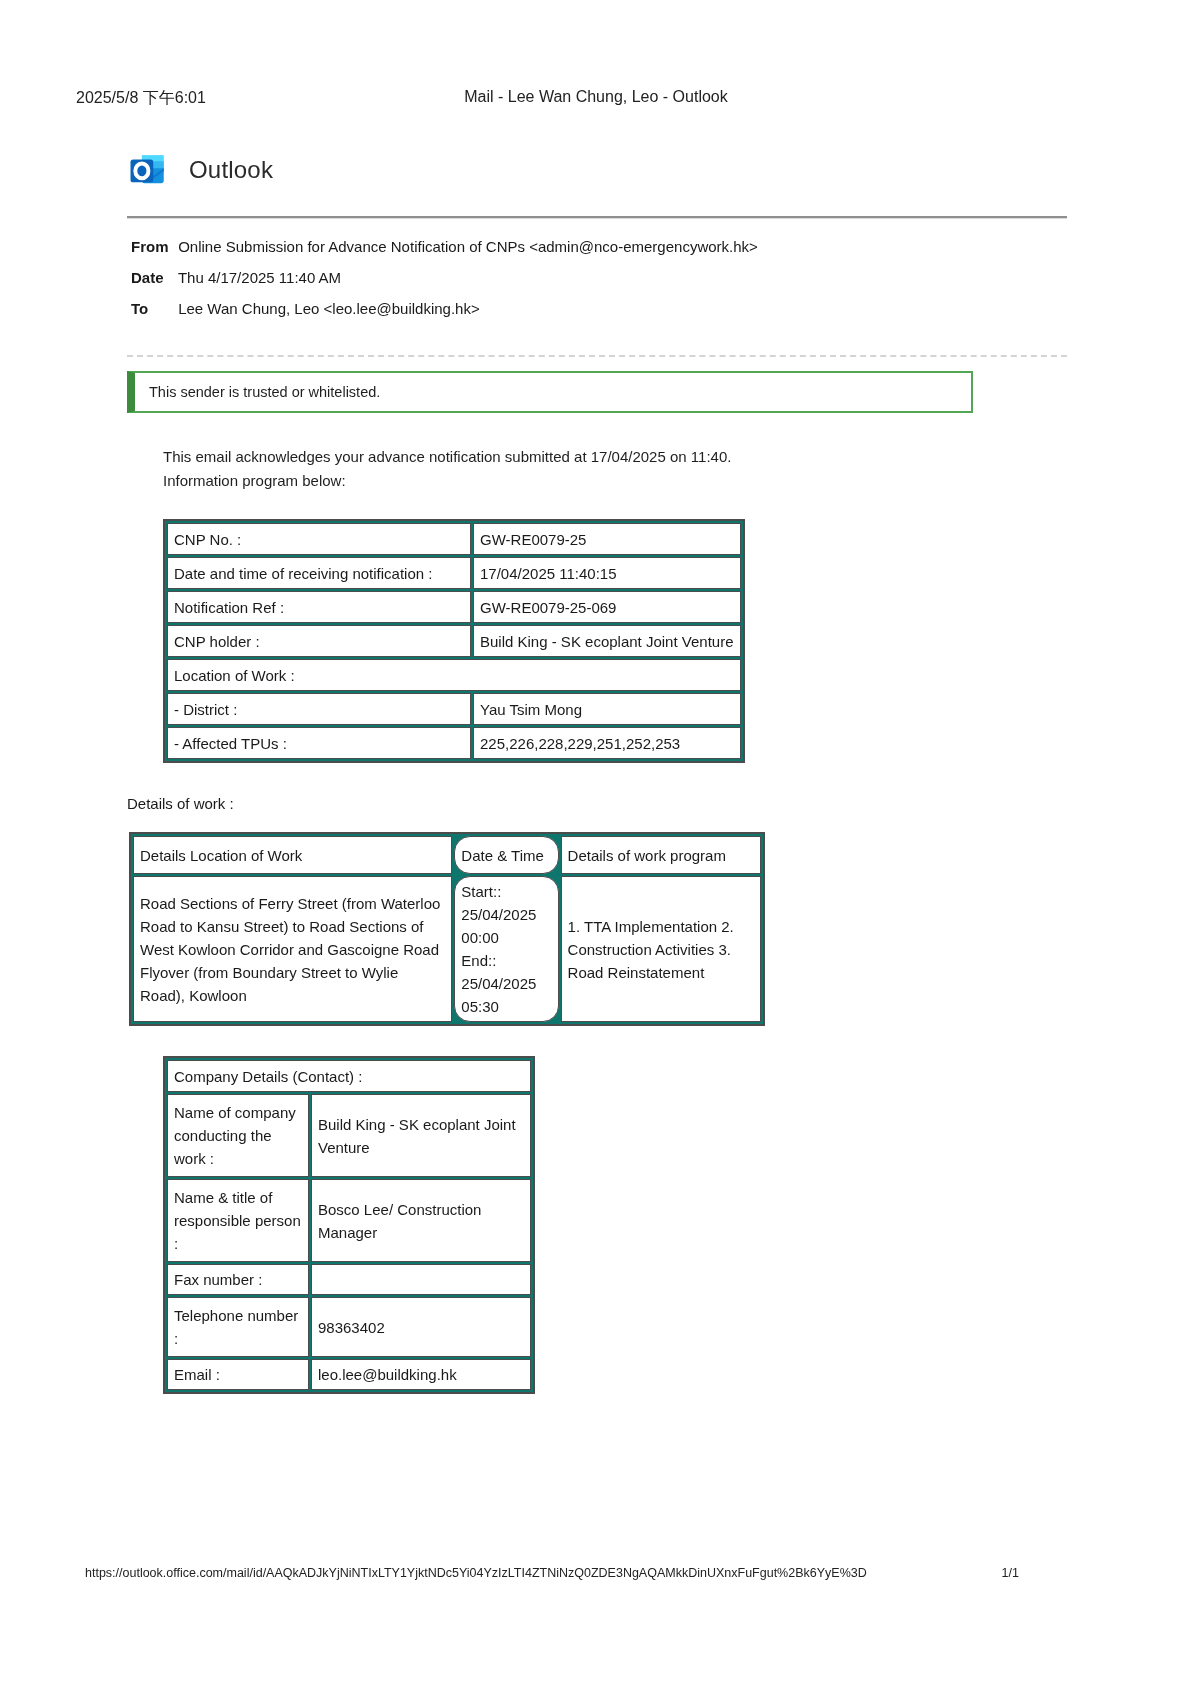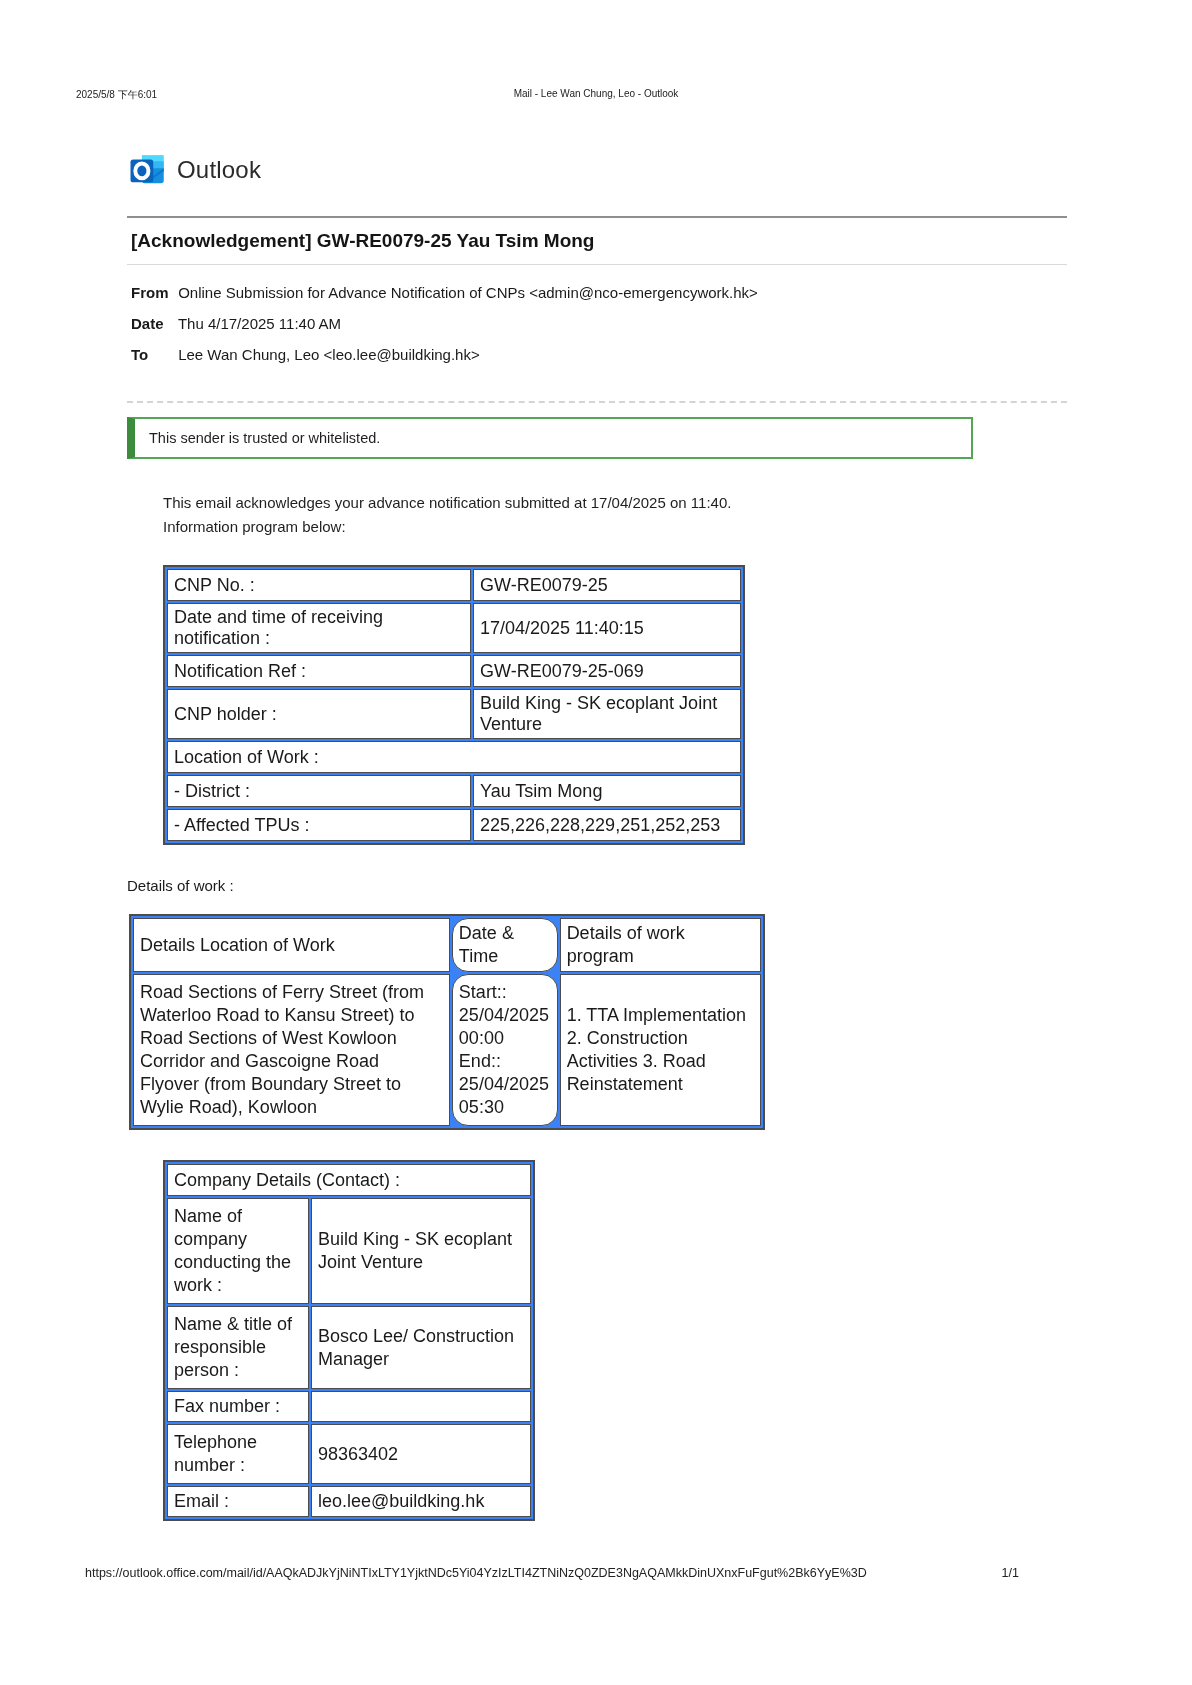--- a/index.html
+++ b/index.html
@@ -8,36 +8,36 @@
     background: #ffffff;
     position: relative;
     font-family: "Liberation Sans", "DejaVu Sans", sans-serif;
     color: #1a1a1a;
     -webkit-font-smoothing: antialiased;
   }
 
   
   .print-header {
     position: absolute; top: 88px; left: 0; width: 100%;
-    font-size: 10px; color: #222;
+    font-size: 16px; color: #222;
   }
   .print-header .timestamp { position: absolute; left: 76px; top: 0; }
   .print-header .doc-title { width: 100%; text-align: center; }
 
   .print-footer {
     position: absolute; top: 1566px; left: 76px; width: 934px;
     display: flex; justify-content: space-between; align-items: flex-start;
     font-size: 12.5px; color: #222; padding-left: 9px;
   }
   .print-footer .url { word-break: break-all; max-width: 860px; }
 
   
   .content { position: absolute; top: 148px; left: 127px; width: 940px; }
 
-  .brand-row { display: flex; align-items: center; gap: 8px; height: 44px; margin-bottom: 24px; }
+  .brand-row { display: flex; align-items: center; gap: 20px; height: 44px; margin-bottom: 24px; }
   .brand-row .wordmark { font-size: 24px; color: #2b2b2b; letter-spacing: 0.2px; }
 
   .rule-dark  { border: 0; border-top: 2px solid #8f8f8f; margin: 0 0 0 0; }
   .rule-light { border: 0; border-top: 1px solid #d9d9d9; margin: 0; }
   .rule-dashed{ border: 0; border-top: 2px dashed #d4d4d4; margin: 0; }
 
   .subject {
     font-size: 19px; font-weight: bold; color: #151515;
     margin: 12px 0 12px 4px;
   }
@@ -60,22 +60,22 @@
     margin: 32px 0 0 36px;
     font-size: 15px; line-height: 24px; color: #1f1f1f;
     max-width: 680px;
   }
 
   
   table.legacy {
     border-collapse: separate;
     border-spacing: 2px;
     border: 2px solid #4c4c4c;
-    background: #3b82f6;
-    font-size: 18px;
+    background: #0f766e;
+    font-size: 15px;
     color: #1a1a1a;
   }
   table.legacy td, table.legacy th {
     border: 1px solid #4c4c4c;
     padding: 3px 6px;
     font-weight: normal;
     text-align: left;
     vertical-align: middle;
     background: #ffffff;
   }
@@ -116,21 +116,20 @@
       <rect x="17" y="14" width="25" height="12" fill="#35b8f1"></rect>
       <path d="M17 22 h25 v14 q0 3 -3 3 h-19 q-3 0 -3 -3 z" fill="#1490df"></path>
       <path d="M17 22 l12.5 9 L42 22 v3 l-12.5 9 L17 25 z" fill="#0f78d4"></path>
       <rect x="4" y="12" width="26" height="26" rx="3" fill="#0a64bc"></rect>
       <ellipse cx="17" cy="25" rx="7.5" ry="8.5" fill="none" stroke="#ffffff" stroke-width="4.5"></ellipse>
     </svg>
     <span class="wordmark">Outlook</span>
   </div>
 
   <hr class="rule-dark">
-  <div class="subject">[Acknowledgement] GW-RE0079-25 Yau Tsim Mong</div>
   <hr class="rule-light">
 
   <div class="meta">
     <div class="meta-row">
       <span class="meta-label">From</span>
       <span>Online Submission for Advance Notification of CNPs &lt;admin@nco-emergencywork.hk&gt;</span>
     </div>
     <div class="meta-row">
       <span class="meta-label">Date</span>
       <span>Thu 4/17/2025 11:40 AM</span>

